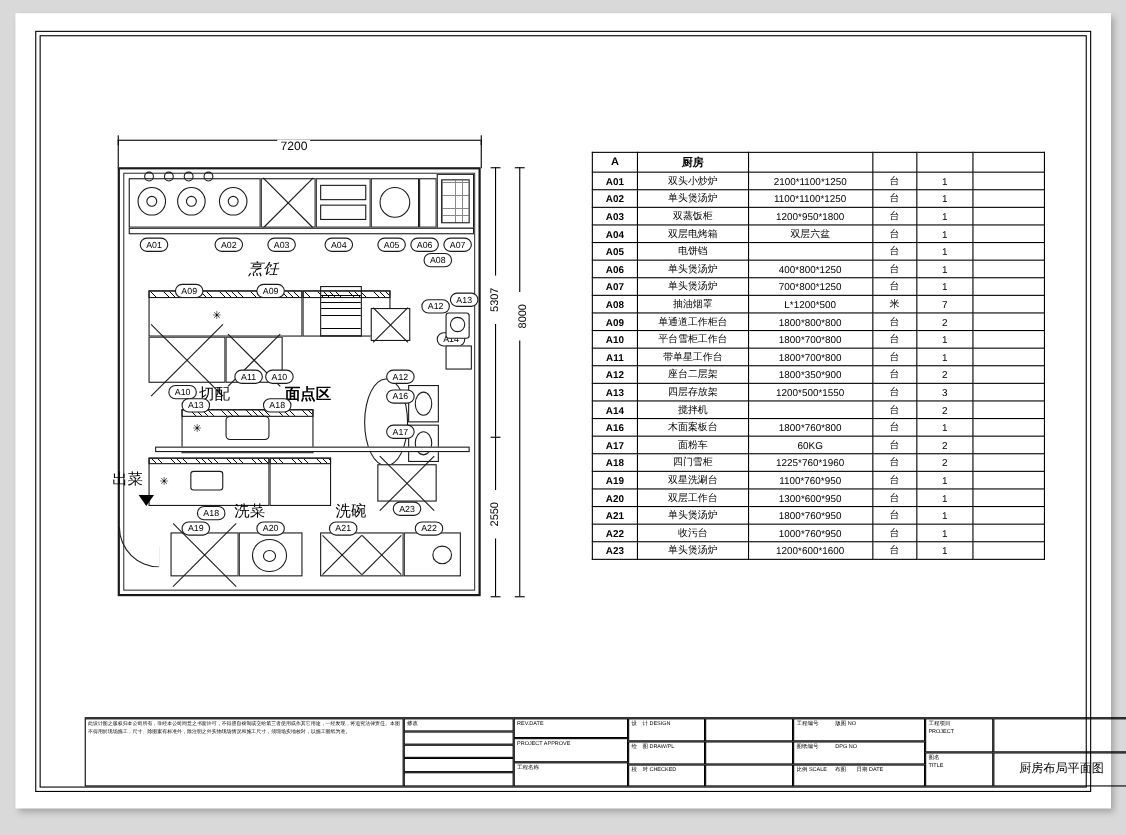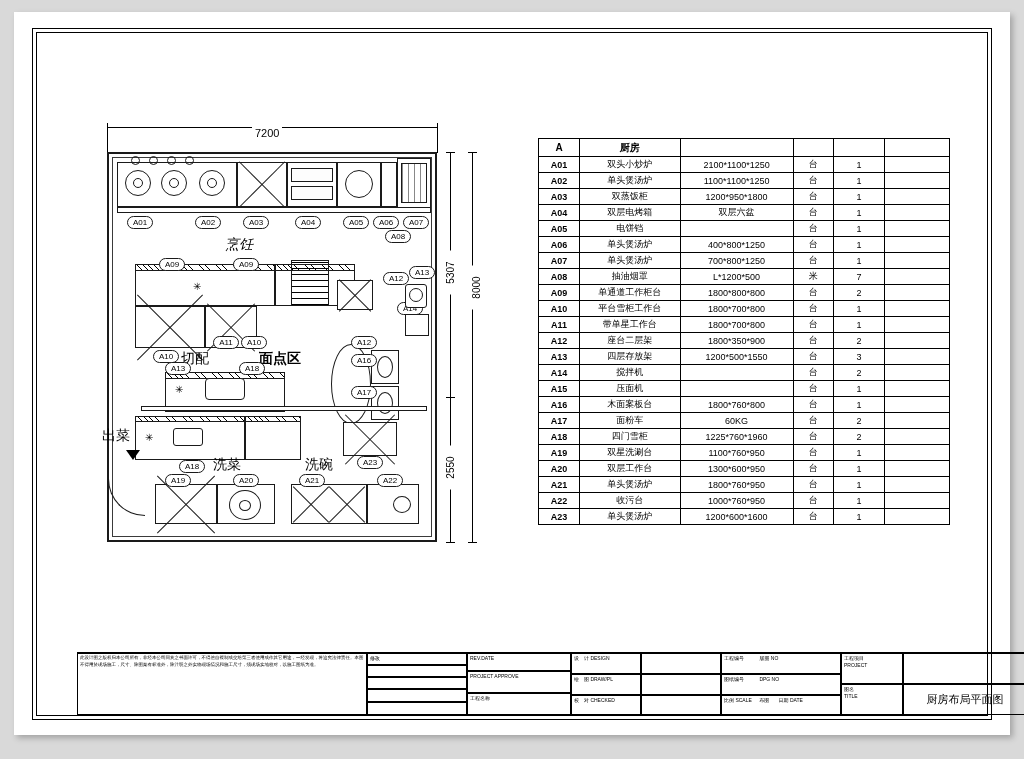--- a/index.html
+++ b/index.html
@@ -515,28 +515,20 @@
         </tr>
         <tr>
           <td class="c-code">A14</td>
           <td class="c-name">搅拌机</td>
           <td class="c-spec"></td>
           <td class="c-unit">台</td>
           <td class="c-qty">2</td>
           <td class="c-note"></td>
         </tr>
         <tr>
-          <td class="c-code">A15</td>
-          <td class="c-name">压面机</td>
-          <td class="c-spec"></td>
-          <td class="c-unit">台</td>
-          <td class="c-qty">1</td>
-          <td class="c-note"></td>
-        </tr>
-        <tr>
           <td class="c-code">A16</td>
           <td class="c-name">木面案板台</td>
           <td class="c-spec">1800*760*800</td>
           <td class="c-unit">台</td>
           <td class="c-qty">1</td>
           <td class="c-note"></td>
         </tr>
         <tr>
           <td class="c-code">A17</td>
           <td class="c-name">面粉车</td>

